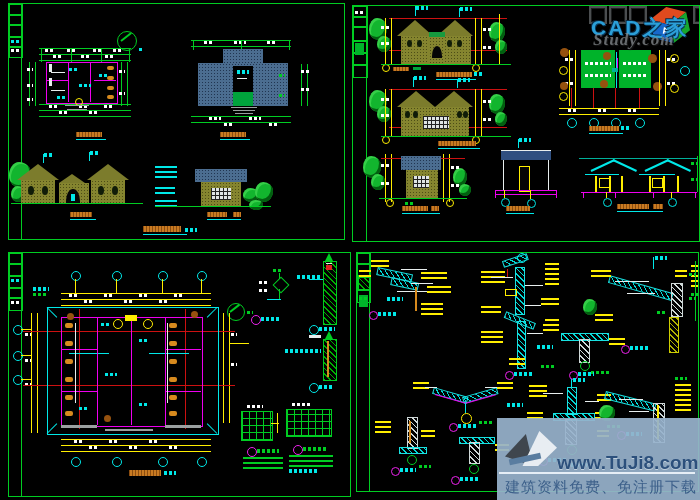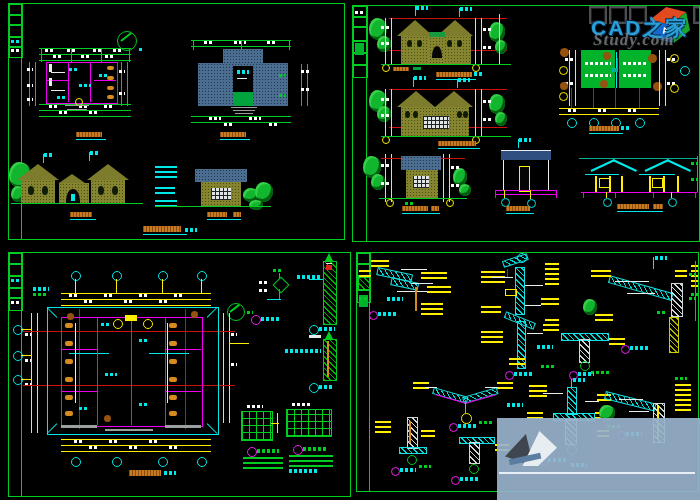--- a/index.html
+++ b/index.html
@@ -756,16 +756,18 @@
     <i class="ct" style="left:150px;top:150px;width:16px;height:4px"></i>
     <i class="ytxt" style="left:152px;top:104px;width:16px;height:8px"></i>
   </div>
 
   <div class="wm-box" style="left:497px;top:418px;width:203px;height:82px">
     <div style="position:absolute;left:6px;top:8px;width:54px;height:46px">
       <i style="position:absolute;left:2px;top:8px;width:38px;height:32px;background:#3f464e;clip-path:polygon(0 70%,55% 0,75% 100%)"></i>
       <i style="position:absolute;left:12px;top:2px;width:42px;height:38px;background:#e8edf2;clip-path:polygon(18% 100%,58% 8%,100% 52%,55% 100%)"></i>
       <i style="position:absolute;left:6px;top:30px;width:32px;height:6px;background:#5a7da0;transform:rotate(-12deg)"></i>
     </div>
+    <span class="wm-url" style="left:60px;top:34px">www.TuJi8.com</span>
     <i style="position:absolute;left:2px;top:54px;width:196px;height:2px;background:#e6eef6"></i>
+    <span class="wm-tag" style="left:8px;top:60px">建筑资料免费、免注册下载</span>
   </div>
 
 </div>
 
 </body></html>

